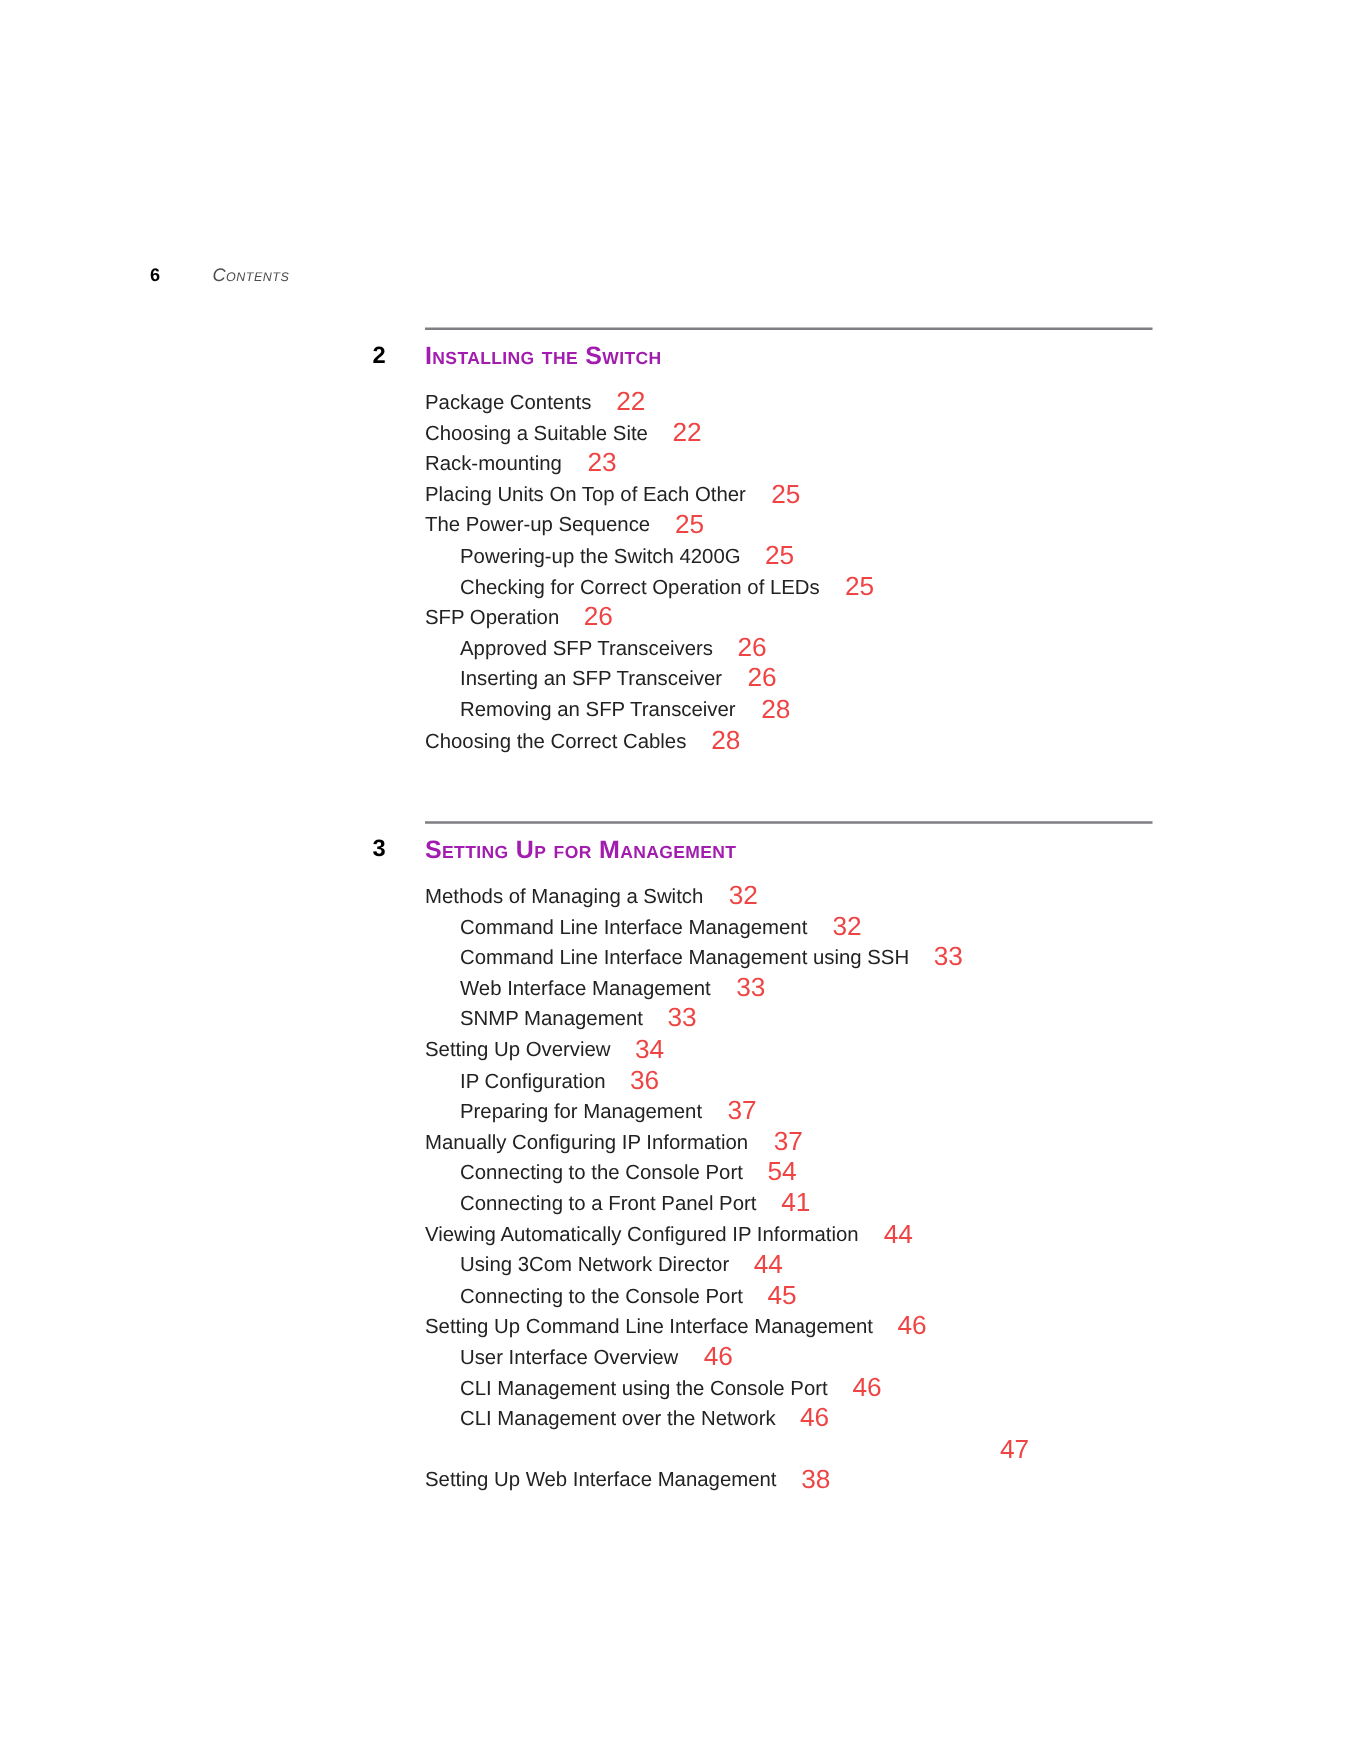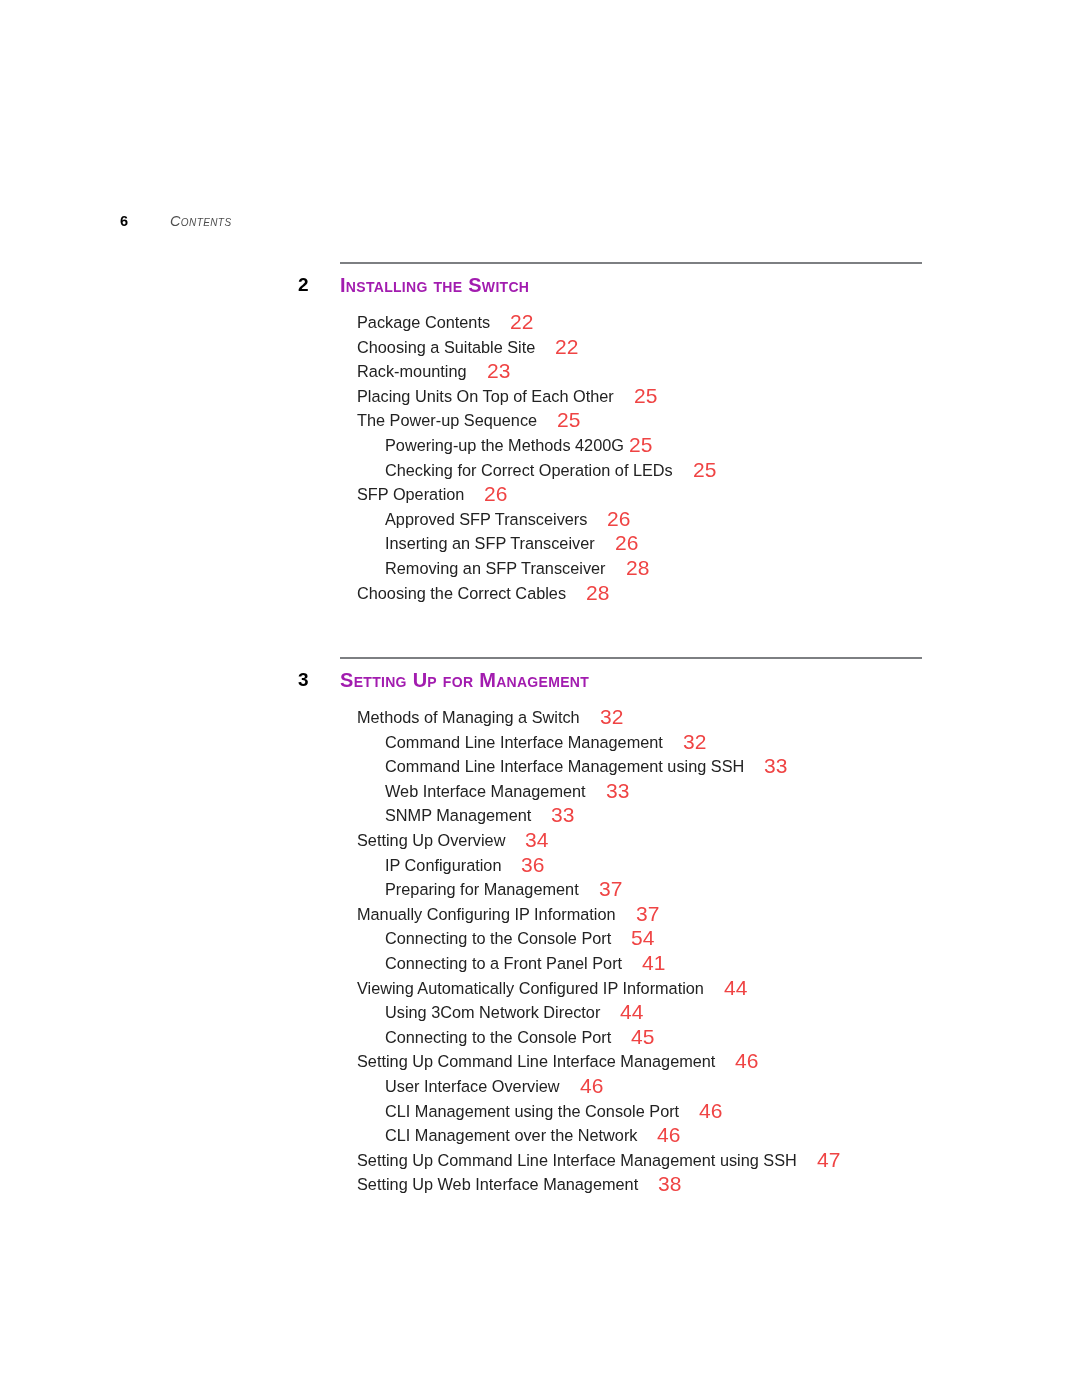--- a/index.html
+++ b/index.html
@@ -97,21 +97,20 @@
     padding: 0;
     list-style: none;
   }
   .toc-entry {
     position: relative;
     height: 24.6px;
     line-height: 24.6px;
     white-space: nowrap;
     font-size: 16.3px;
     color: #222222;
-    margin-left: 17px;
   }
   .toc-entry .entry-text {
     position: absolute;
     top: 0;
   }
   .toc-entry .entry-page {
     position: absolute;
     top: 0;
     font-size: 21px;
     color: #ef4444;
@@ -151,21 +150,21 @@
           </li>
           <li class="toc-entry level-1">
             <span class="entry-text">Placing Units On Top of Each Other</span>
             <span class="entry-page" style="left: 617px;">25</span>
           </li>
           <li class="toc-entry level-1">
             <span class="entry-text">The Power-up Sequence</span>
             <span class="entry-page" style="left: 540px;">25</span>
           </li>
           <li class="toc-entry level-2">
-            <span class="entry-text">Powering-up the Methods 4200G</span>
+            <span class="entry-text">Powering-up the Switch 4200G</span>
             <span class="entry-page" style="left: 612px;">25</span>
           </li>
           <li class="toc-entry level-2">
             <span class="entry-text">Checking for Correct Operation of LEDs</span>
             <span class="entry-page" style="left: 676px;">25</span>
           </li>
           <li class="toc-entry level-1">
             <span class="entry-text">SFP Operation</span>
             <span class="entry-page" style="left: 467px;">26</span>
           </li>
@@ -260,21 +259,20 @@
           </li>
           <li class="toc-entry level-2">
             <span class="entry-text">CLI Management using the Console Port</span>
             <span class="entry-page" style="left: 682px;">46</span>
           </li>
           <li class="toc-entry level-2">
             <span class="entry-text">CLI Management over the Network</span>
             <span class="entry-page" style="left: 640px;">46</span>
           </li>
           <li class="toc-entry level-1">
-            <span class="entry-text">Setting Up Command Line Interface Management using SSH</span>
             <span class="entry-page" style="left: 800px;">47</span>
           </li>
           <li class="toc-entry level-1">
             <span class="entry-text">Setting Up Web Interface Management</span>
             <span class="entry-page" style="left: 641px;">38</span>
           </li>
         </ul>
       </div>
     </div>
 

